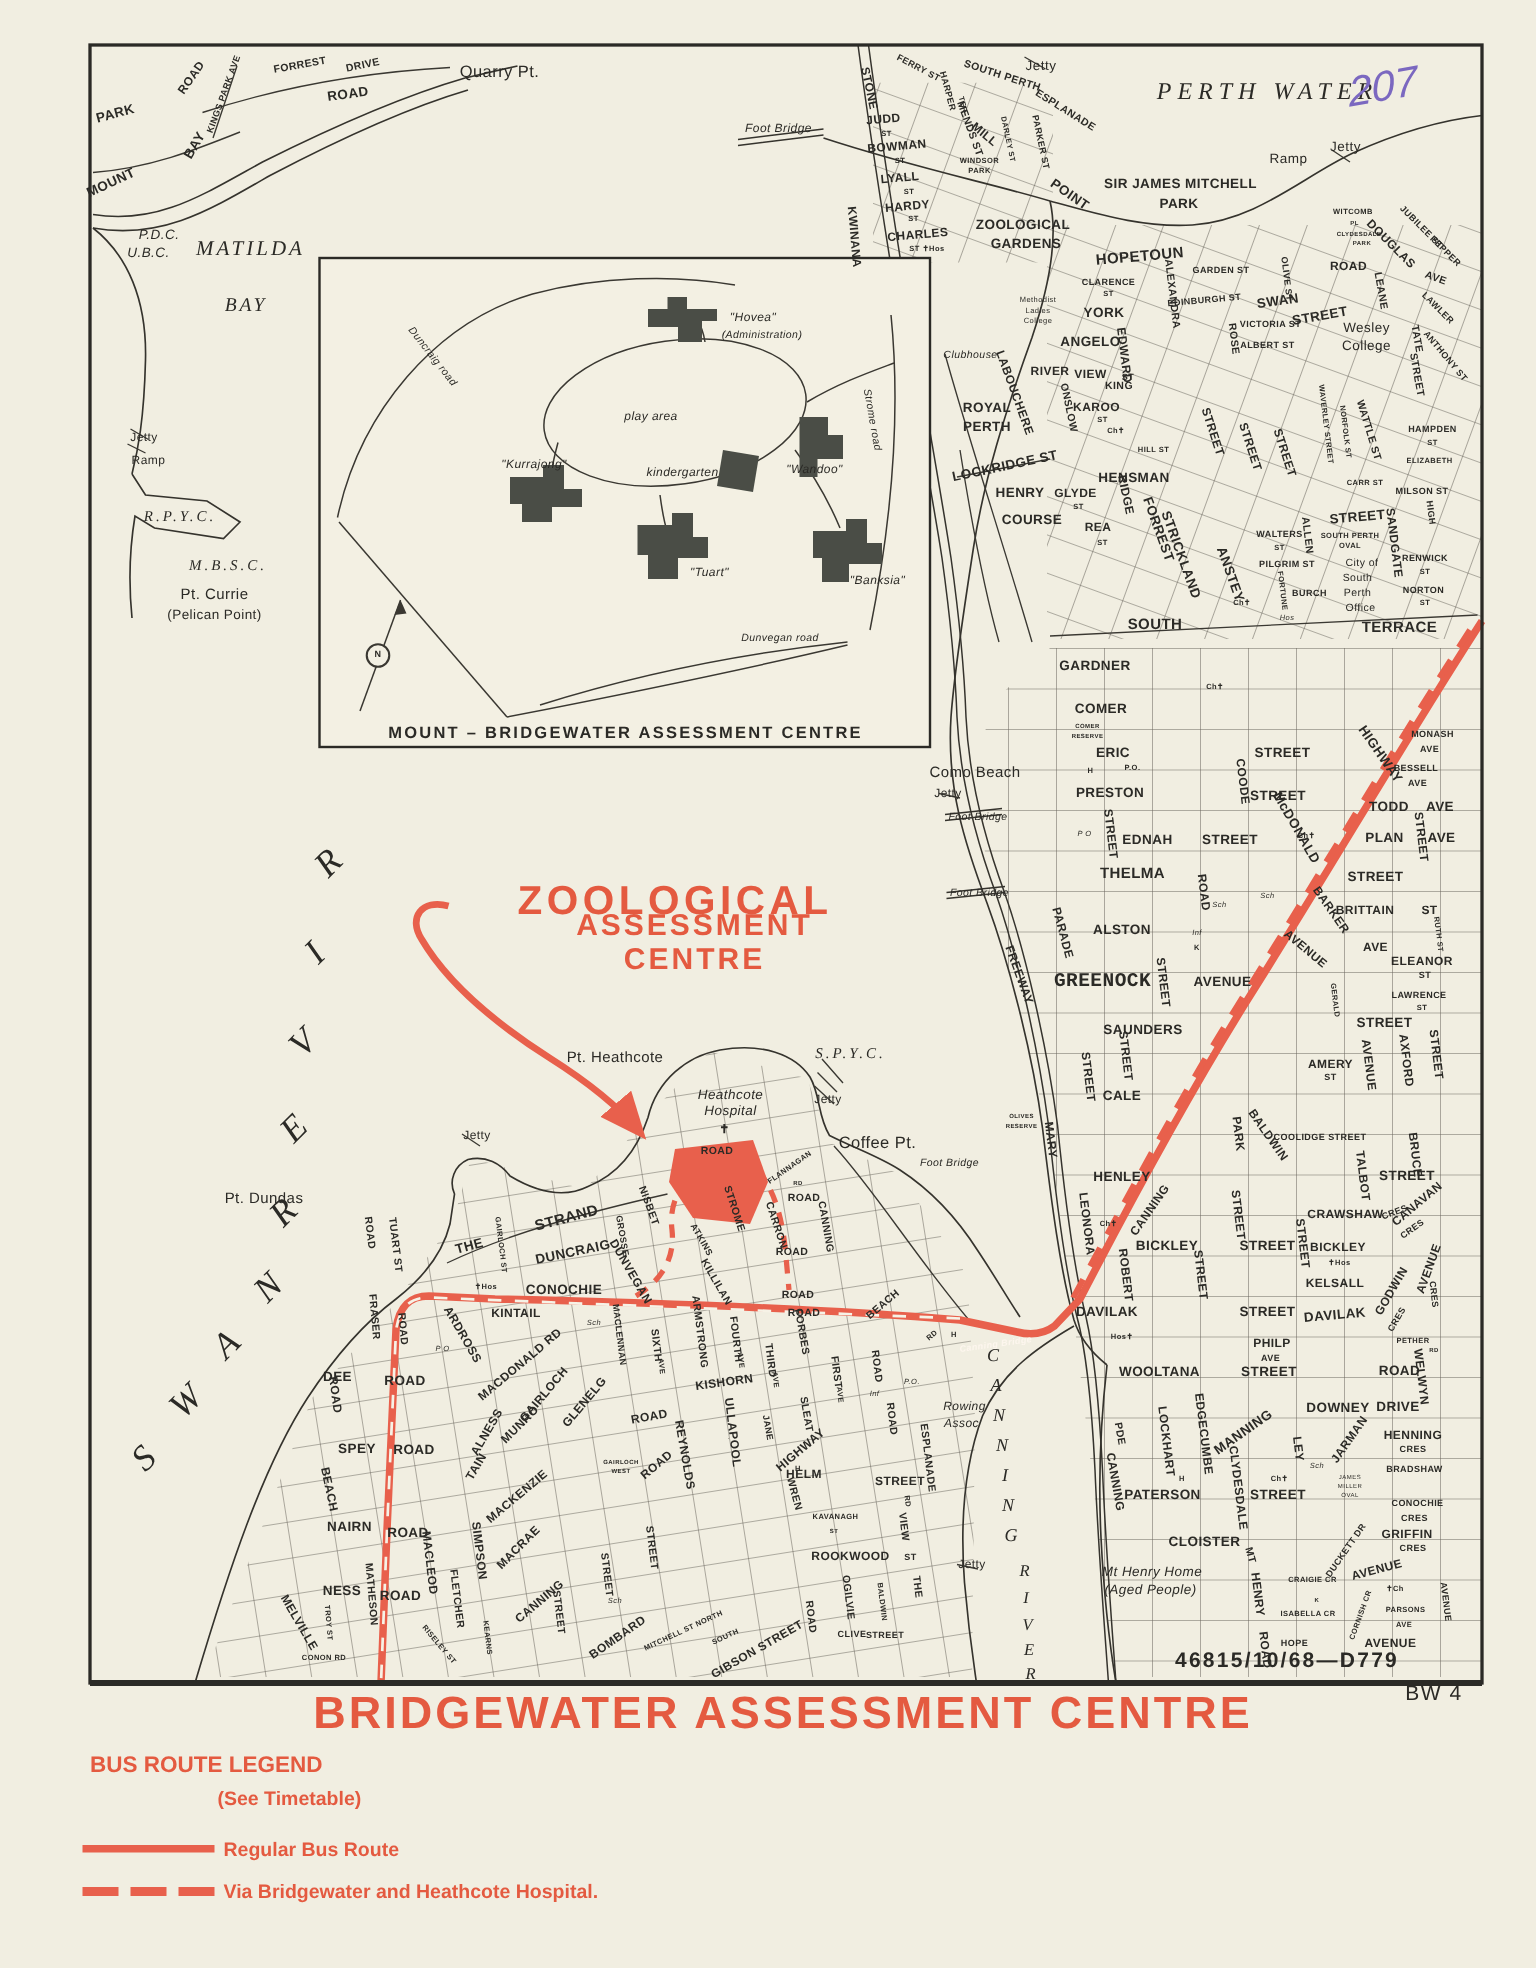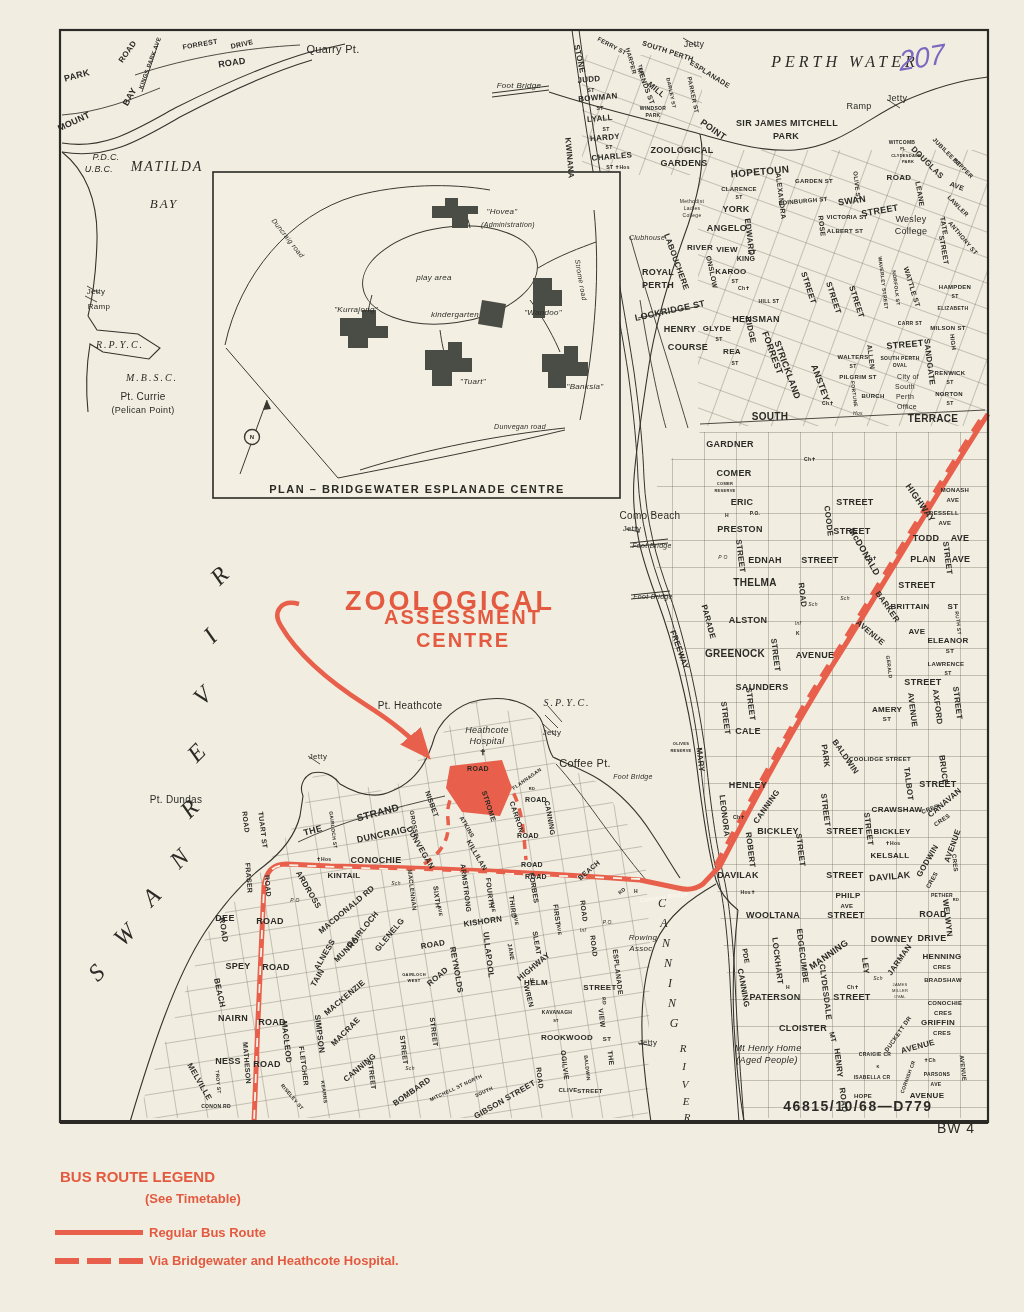--- a/index.html
+++ b/index.html
@@ -357,21 +357,21 @@
       <span class="lbl " style="left: 910px; top: 607px; font-size: 8px; transform: translate(-50%, -50%) rotate(0deg);">BRITTAIN</span>
       <span class="lbl " style="left: 953px; top: 607px; font-size: 8px; transform: translate(-50%, -50%) rotate(0deg);">ST</span>
       <span class="lbl " style="left: 748px; top: 620px; font-size: 9px; transform: translate(-50%, -50%) rotate(0deg);">ALSTON</span>
       <span class="lbl i" style="left: 798px; top: 623px; font-size: 5px; transform: translate(-50%, -50%) rotate(0deg);">Inf</span>
       <span class="lbl " style="left: 798px; top: 633px; font-size: 5px; transform: translate(-50%, -50%) rotate(0deg);">K</span>
       <span class="lbl " style="left: 870px; top: 633px; font-size: 8px; transform: translate(-50%, -50%) rotate(40deg);">AVENUE</span>
       <span class="lbl " style="left: 917px; top: 632px; font-size: 8px; transform: translate(-50%, -50%) rotate(0deg);">AVE</span>
       <span class="lbl " style="left: 958px; top: 623px; font-size: 5px; transform: translate(-50%, -50%) rotate(83deg);">RUTH ST</span>
       <span class="lbl " style="left: 948px; top: 641px; font-size: 8px; transform: translate(-50%, -50%) rotate(0deg);">ELEANOR</span>
       <span class="lbl " style="left: 950px; top: 651px; font-size: 6px; transform: translate(-50%, -50%) rotate(0deg);">ST</span>
-      <span class="lbl " style="left: 735px; top: 654px; font-size: 10px; transform: translate(-50%, -50%) rotate(0deg);">GREENOCK</span>
+      <span class="lbl " style="left: 735px; top: 654px; font-size: 13px; transform: translate(-50%, -50%) rotate(0deg); font-family: Liberation Mono, monospace;">GREENOCK</span>
       <span class="lbl " style="left: 775px; top: 655px; font-size: 8px; transform: translate(-50%, -50%) rotate(83deg);">STREET</span>
       <span class="lbl " style="left: 815px; top: 655px; font-size: 9px; transform: translate(-50%, -50%) rotate(0deg);">AVENUE</span>
       <span class="lbl " style="left: 946px; top: 664px; font-size: 6px; transform: translate(-50%, -50%) rotate(0deg);">LAWRENCE</span>
       <span class="lbl " style="left: 948px; top: 673px; font-size: 5px; transform: translate(-50%, -50%) rotate(0deg);">ST</span>
       <span class="lbl " style="left: 762px; top: 687px; font-size: 9px; transform: translate(-50%, -50%) rotate(0deg);">SAUNDERS</span>
       <span class="lbl " style="left: 750px; top: 704px; font-size: 8px; transform: translate(-50%, -50%) rotate(83deg);">STREET</span>
       <span class="lbl " style="left: 889px; top: 667px; font-size: 5px; transform: translate(-50%, -50%) rotate(83deg);">GERALD</span>
       <span class="lbl " style="left: 923px; top: 682px; font-size: 9px; transform: translate(-50%, -50%) rotate(0deg);">STREET</span>
       <span class="lbl " style="left: 887px; top: 710px; font-size: 8px; transform: translate(-50%, -50%) rotate(0deg);">AMERY</span>
       <span class="lbl " style="left: 887px; top: 719px; font-size: 6px; transform: translate(-50%, -50%) rotate(0deg);">ST</span>
@@ -619,25 +619,26 @@
       <span class="lbl i" style="left: 520px; top: 426px; font-size: 7px; transform: translate(-50%, -50%) rotate(0deg);">Dunvegan road</span>
       <span class="lbl i" style="left: 288px; top: 238px; font-size: 7px; transform: translate(-50%, -50%) rotate(52deg);">Duncraig road</span>
       <span class="lbl " style="left: 252px; top: 437px; font-size: 6px; transform: translate(-50%, -50%) rotate(0deg);">N</span>
     </div>
 
   <div class="red-title">
     <div id="ann-line1">ZOOLOGICAL</div>
     <div id="ann-line2">ASSESSMENT CENTRE</div>
   </div>
 
-  <div class="inset-caption">PLAN – BRIDGEWATER ESPLANADE CENTRE</div>
+  <div class="inset-caption">MOUNT – BRIDGEWATER ASSESSMENT CENTRE</div>
   <div class="handwriting">207</div>
   <div class="print-code">46815/10/68—D779</div>
   <div class="page-code">BW 4</div>
 
+  <div class="footer-title">BRIDGEWATER ASSESSMENT CENTRE</div>
   <div class="legend-heading">BUS ROUTE LEGEND</div>
   <div class="legend-sub">(See Timetable)</div>
   <div class="legend-row" id="legend-row-0">
     <span class="sample">
         <span class="bar"></span>
       </span>
     <span>Regular Bus Route</span>
   </div>
   <div class="legend-row" id="legend-row-1">
     <span class="sample dashed">

